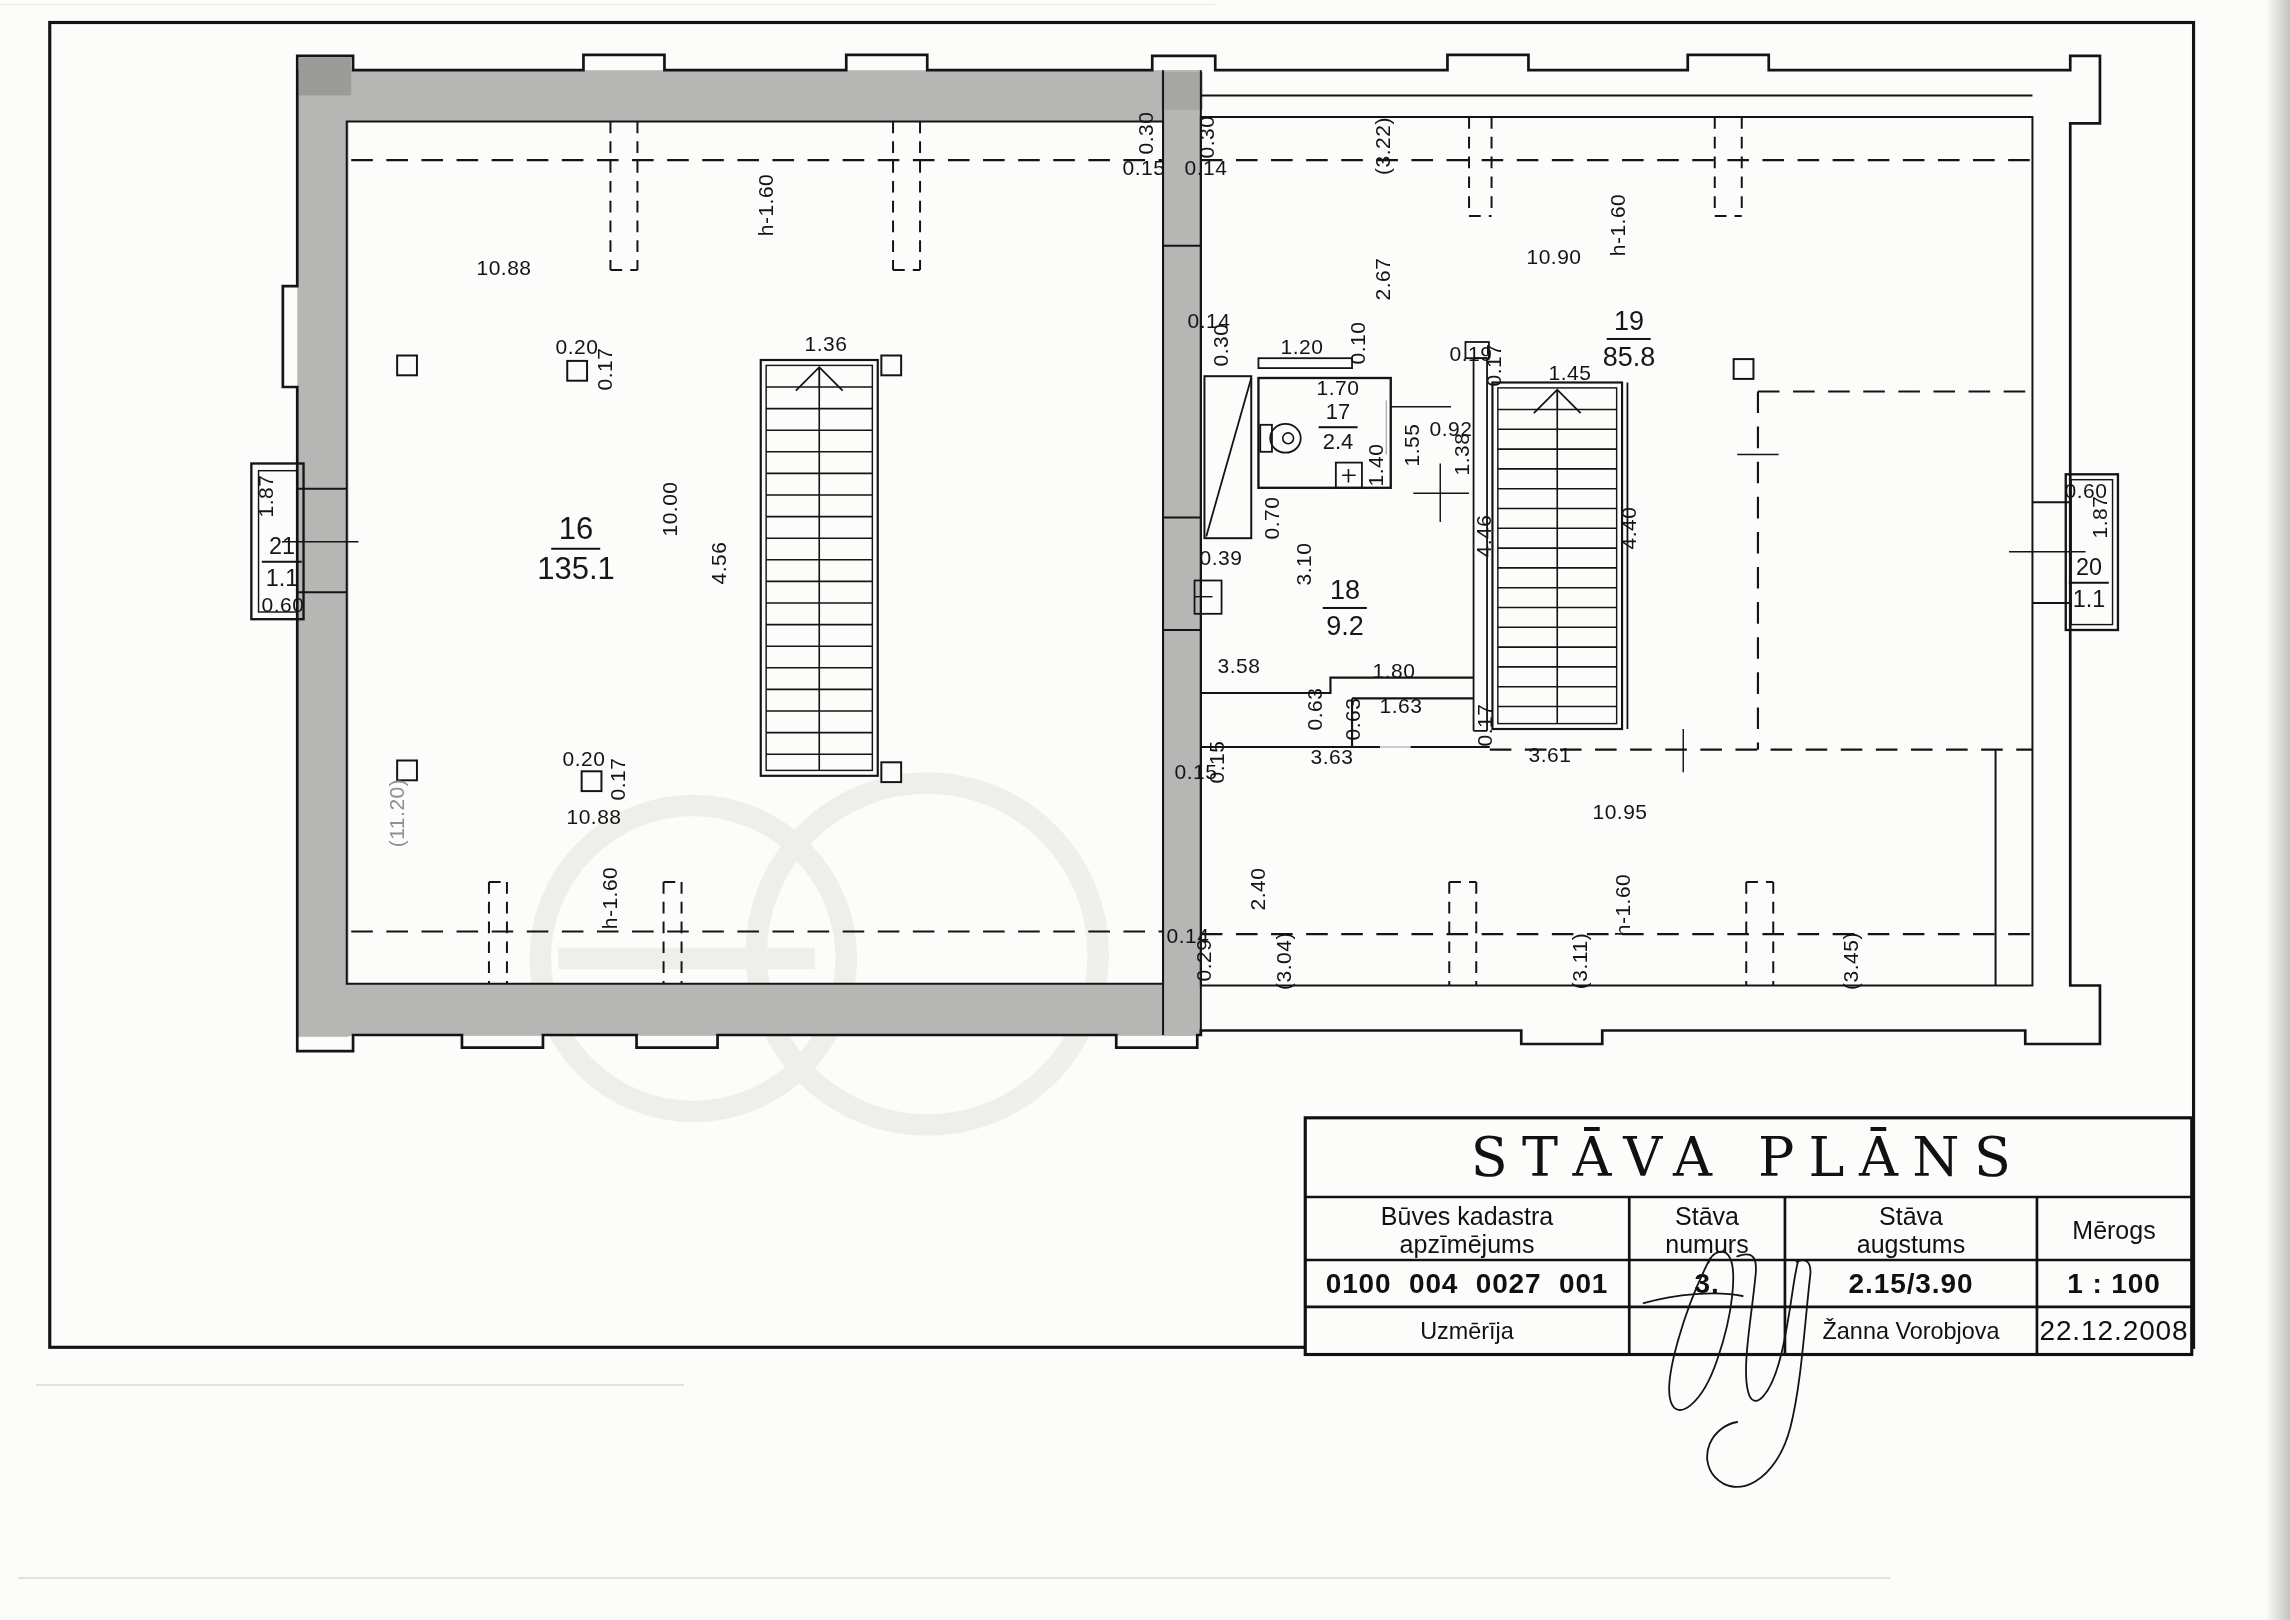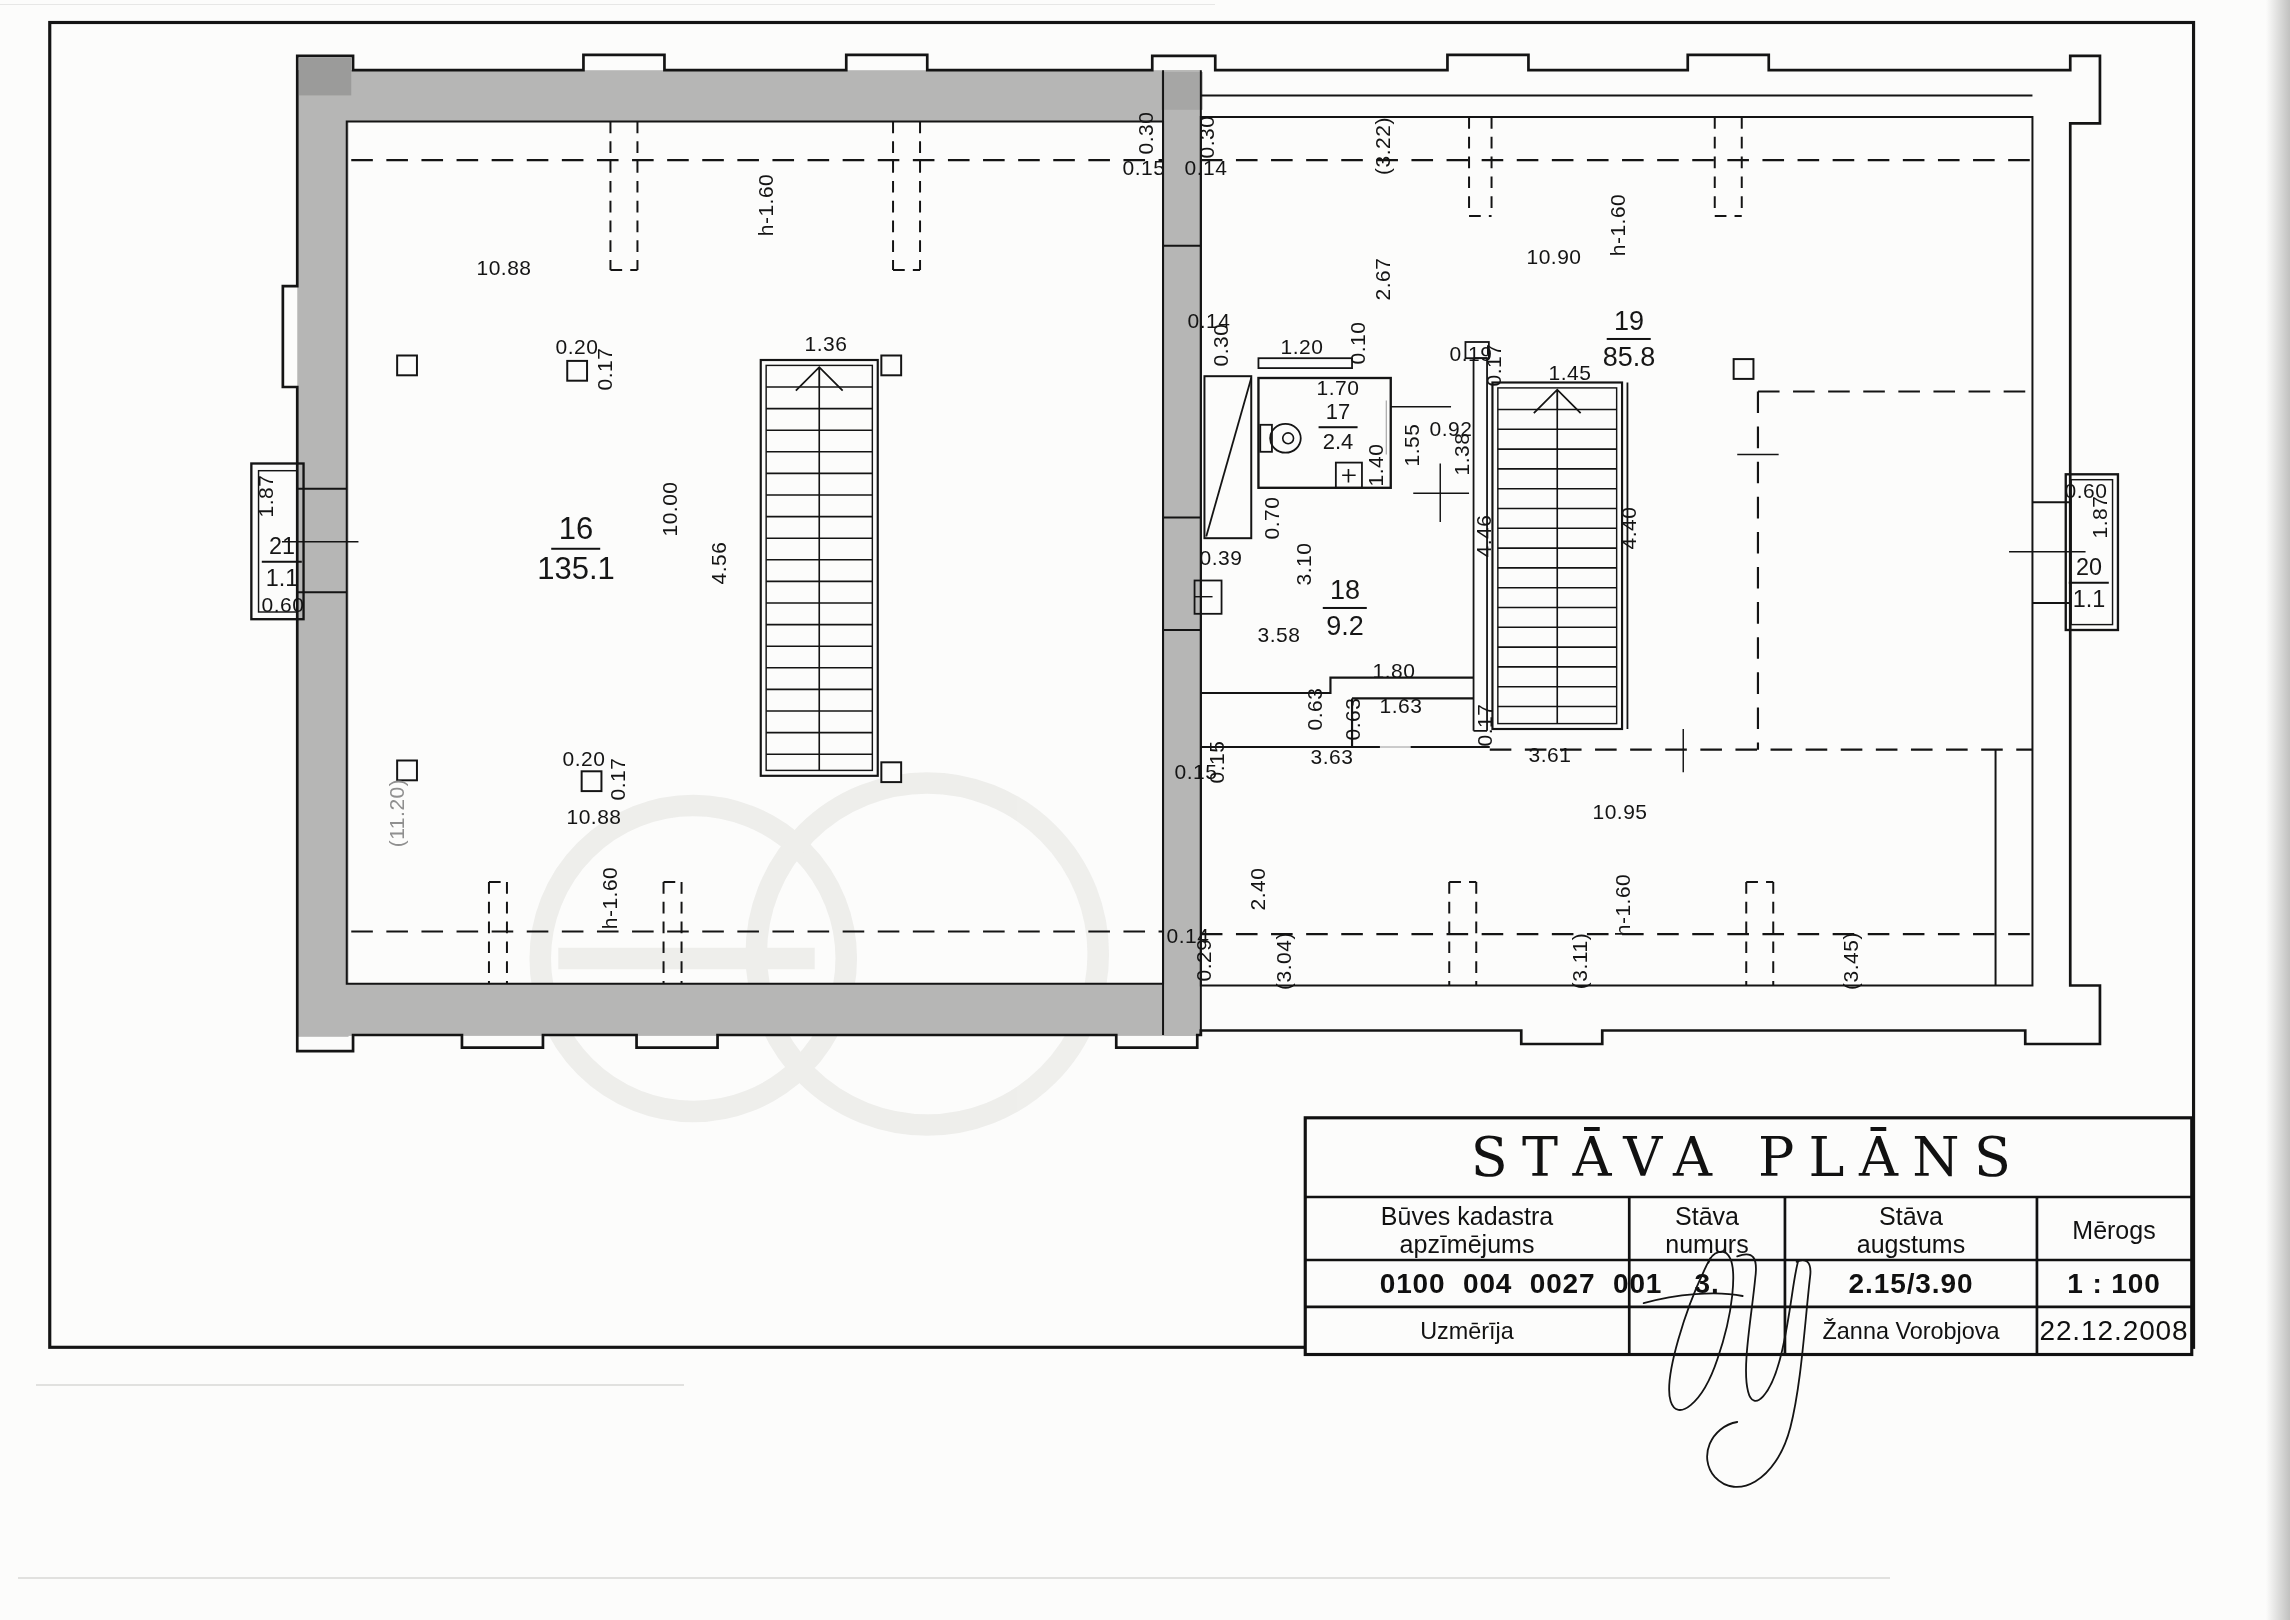--- a/index.html
+++ b/index.html
@@ -204,21 +204,21 @@
       <div class="dim" style="left: 1451px; top: 429px;">0.92</div>
       <div class="dim v" style="left: 1462px; top: 454px;">1.38</div>
       <div class="dim" style="left: 1471px; top: 354px;">0.19</div>
       <div class="dim v" style="left: 1494px; top: 365px;">0.17</div>
       <div class="dim" style="left: 1570px; top: 373px;">1.45</div>
       <div class="dim v" style="left: 1484px; top: 536px;">4.46</div>
       <div class="dim v" style="left: 1629px; top: 528px;">4.40</div>
       <div class="dim v" style="left: 1272px; top: 518px;">0.70</div>
       <div class="dim" style="left: 1221px; top: 558px;">0.39</div>
       <div class="dim v" style="left: 1304px; top: 564px;">3.10</div>
-      <div class="dim" style="left: 1239px; top: 635px; margin-left: 40px;">3.58</div>
+      <div class="dim" style="left: 1239px; top: 666px;">3.58</div>
       <div class="dim v" style="left: 1315px; top: 709px;">0.63</div>
       <div class="dim v" style="left: 1353px; top: 719px;">0.63</div>
       <div class="dim" style="left: 1394px; top: 671px;">1.80</div>
       <div class="dim" style="left: 1401px; top: 706px;">1.63</div>
       <div class="dim" style="left: 1196px; top: 772px;">0.15</div>
       <div class="dim v" style="left: 1217px; top: 762px;">0.15</div>
       <div class="dim" style="left: 1332px; top: 757px;">3.63</div>
       <div class="dim v" style="left: 1485px; top: 725px;">0.17</div>
       <div class="dim" style="left: 1550px; top: 755px;">3.61</div>
       <div class="dim" style="left: 1620px; top: 812px;">10.95</div>
@@ -243,21 +243,21 @@
 
   <div class="title-block">
     <div class="tb-cell tb-title" style="left:1748px;top:1158px;">STĀVA PLĀNS</div>
     <div class="tb-cell tb-head" style="left:1467px;top:1230px;">Būves kadastra
 apzīmējums</div>
     <div class="tb-cell tb-head" style="left:1707px;top:1230px;">Stāva
 numurs</div>
     <div class="tb-cell tb-head" style="left:1911px;top:1230px;">Stāva
 augstums</div>
     <div class="tb-cell tb-head" style="left:2114px;top:1230px;">Mērogs</div>
-    <div class="tb-cell tb-val" style="left:1521px;top:1284px;">0100  004  0027  001</div>
+    <div class="tb-cell tb-val" style="left:1467px;top:1284px;">0100  004  0027  001</div>
     <div class="tb-cell tb-val" style="left:1707px;top:1284px;">3.</div>
     <div class="tb-cell tb-val" style="left:1911px;top:1284px;">2.15/3.90</div>
     <div class="tb-cell tb-val" style="left:2114px;top:1284px;">1 : 100</div>
     <div class="tb-cell tb-small" style="left:1467px;top:1331px;">Uzmērīja</div>
     <div class="tb-cell tb-small" style="left:1911px;top:1331px;">Žanna Vorobjova</div>
     <div class="tb-cell tb-val" style="left:2114px;top:1331px;font-weight:500;">22.12.2008</div>
   </div>
 
   <svg class="sig-svg" width="2291" height="1620" viewBox="0 0 2545 1800">
     <g stroke="#141414" stroke-width="2" fill="none" stroke-linecap="round">

